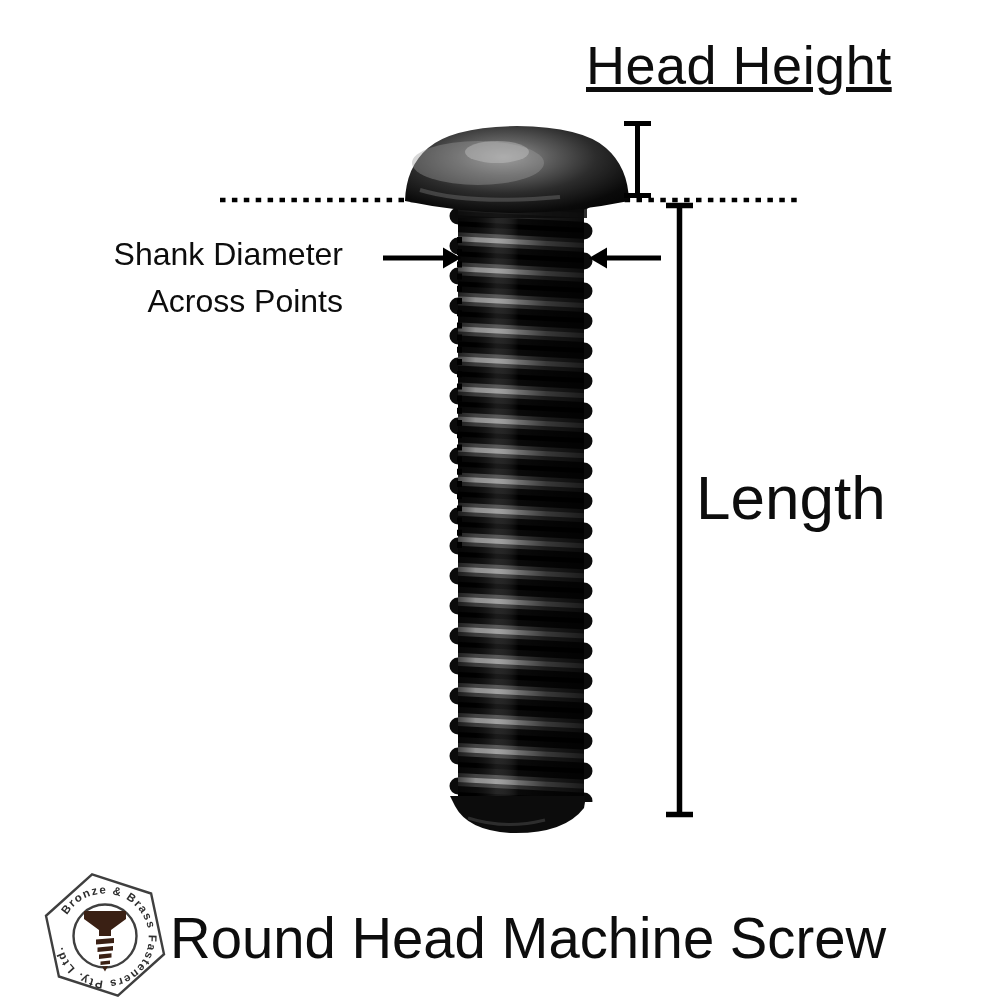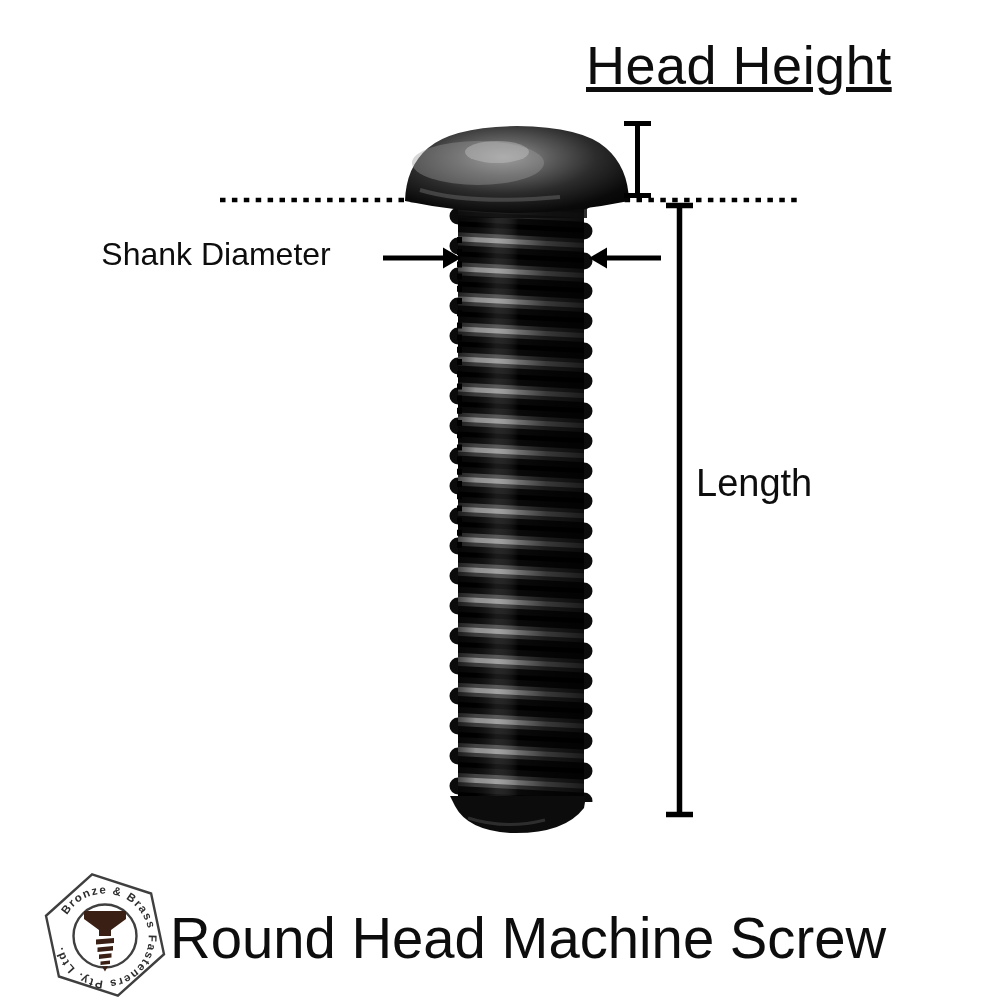--- a/index.html
+++ b/index.html
@@ -9,24 +9,24 @@
     font-family:"Liberation Sans","DejaVu Sans",sans-serif;
     color:#0d0d0d;
   }
   #diagram-svg{position:absolute;left:0;top:0;width:1000px;height:1000px;}
   .dim-label{
     position:absolute;color:#0d0d0d;white-space:nowrap;
     font-family:"Liberation Sans","DejaVu Sans",sans-serif;
   }
   #head-height-label{left:586px;top:34px;font-size:54px;letter-spacing:0.5px;text-decoration:underline;}
   #shank-label{
-    left:81px;top:231px;width:270px;text-align:center;
+    left:73px;top:231px;width:270px;text-align:right;
     font-size:32px;line-height:47px;white-space:normal;
   }
-  #length-label{left:696px;top:462px;font-size:38px;}
+  #length-label{left:696px;top:462px;font-size:62px;}
   #product-title{
     left:170px;top:904px;font-size:58px;letter-spacing:0px;
     transform:scaleX(0.97);transform-origin:left center;
   }
 </style>
 </head>
 <body>
 
 <svg id="diagram-svg" viewBox="0 0 1000 1000" xmlns="http://www.w3.org/2000/svg">
   <defs>
@@ -129,17 +129,18 @@
       <polygon points="100.5,961.5 110,960.4 110,964 100.5,965"></polygon>
       <polygon points="102,966.5 108,966 105,971.5"></polygon>
     </g>
   </g>
 </svg>
 
 <div id="head-height-label" class="dim-label">Head Height</div>
 
 <div id="shank-label" class="dim-label">
   <div>Shank Diameter</div>
+  <div>Across Points</div>
 </div>
 
 <div id="length-label" class="dim-label">Length</div>
 
 <div id="product-title" class="dim-label">Round Head Machine Screw</div>
 
 </body></html>

